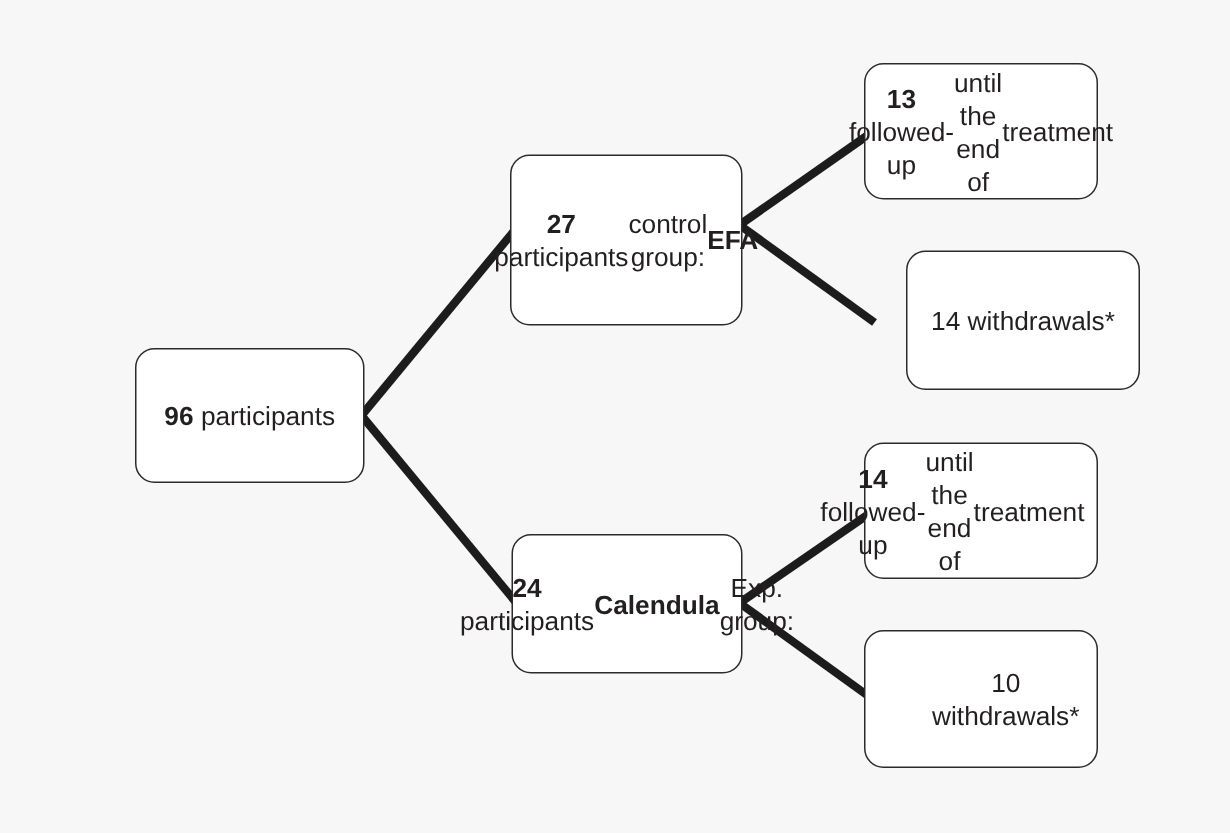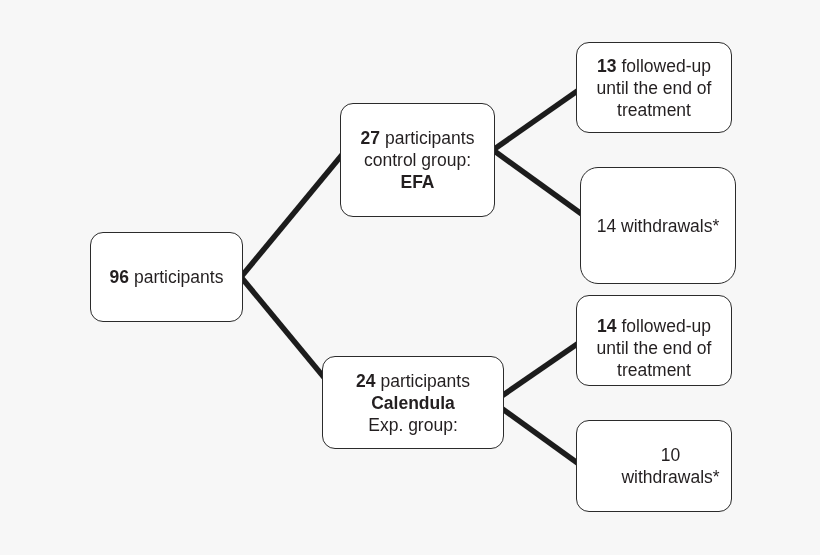--- a/index.html
+++ b/index.html
@@ -29,38 +29,38 @@
     stroke-width: 5.5;
     stroke-linecap: butt;
   }
   .node {
     position: absolute;
     box-sizing: border-box;
     background: #ffffff;
     border: 1.8px solid #2b2b2b;
     border-radius: 13px;
     display: flex;
-    flex-direction: column;
+    flex-direction: row;
     align-items: center;
     justify-content: center;
     text-align: center;
     font-size: 17.5px;
     line-height: 22px;
     z-index: 1;
     padding: 4px 8px;
   }
   .node b {
     font-weight: bold;
   }
   
   .node-root        { left: 90px;  top: 232px; width: 153px; height: 90px; }
   .node-control     { left: 340px; top: 103px; width: 155px; height: 114px; }
-  .node-exp         { left: 322px; top: 356px; width: 182px; height: 93px; }
+  .node-exp         { left: 341px; top: 356px; width: 154px; height: 93px; }
   .node-c-followup  { left: 576px; top: 42px;  width: 156px; height: 91px; }
-  .node-c-withdraw  { left: 580px; top: 167px; width: 156px; height: 117px; border-radius: 18px; }
+  .node-c-withdraw  { left: 604px; top: 167px; width: 156px; height: 93px; }
   .node-e-followup  { left: 576px; top: 295px; width: 156px; height: 91px; justify-content: flex-end; }
   .node-e-withdraw  { left: 576px; top: 420px; width: 156px; height: 92px; padding-left: 41px; }
 </style>
 </head>
 <body>
 
 <div class="canvas">
 
   <svg class="connectors" viewBox="0 0 820 555" aria-hidden="true">
     <line x1="241" y1="277" x2="346" y2="150"></line>

